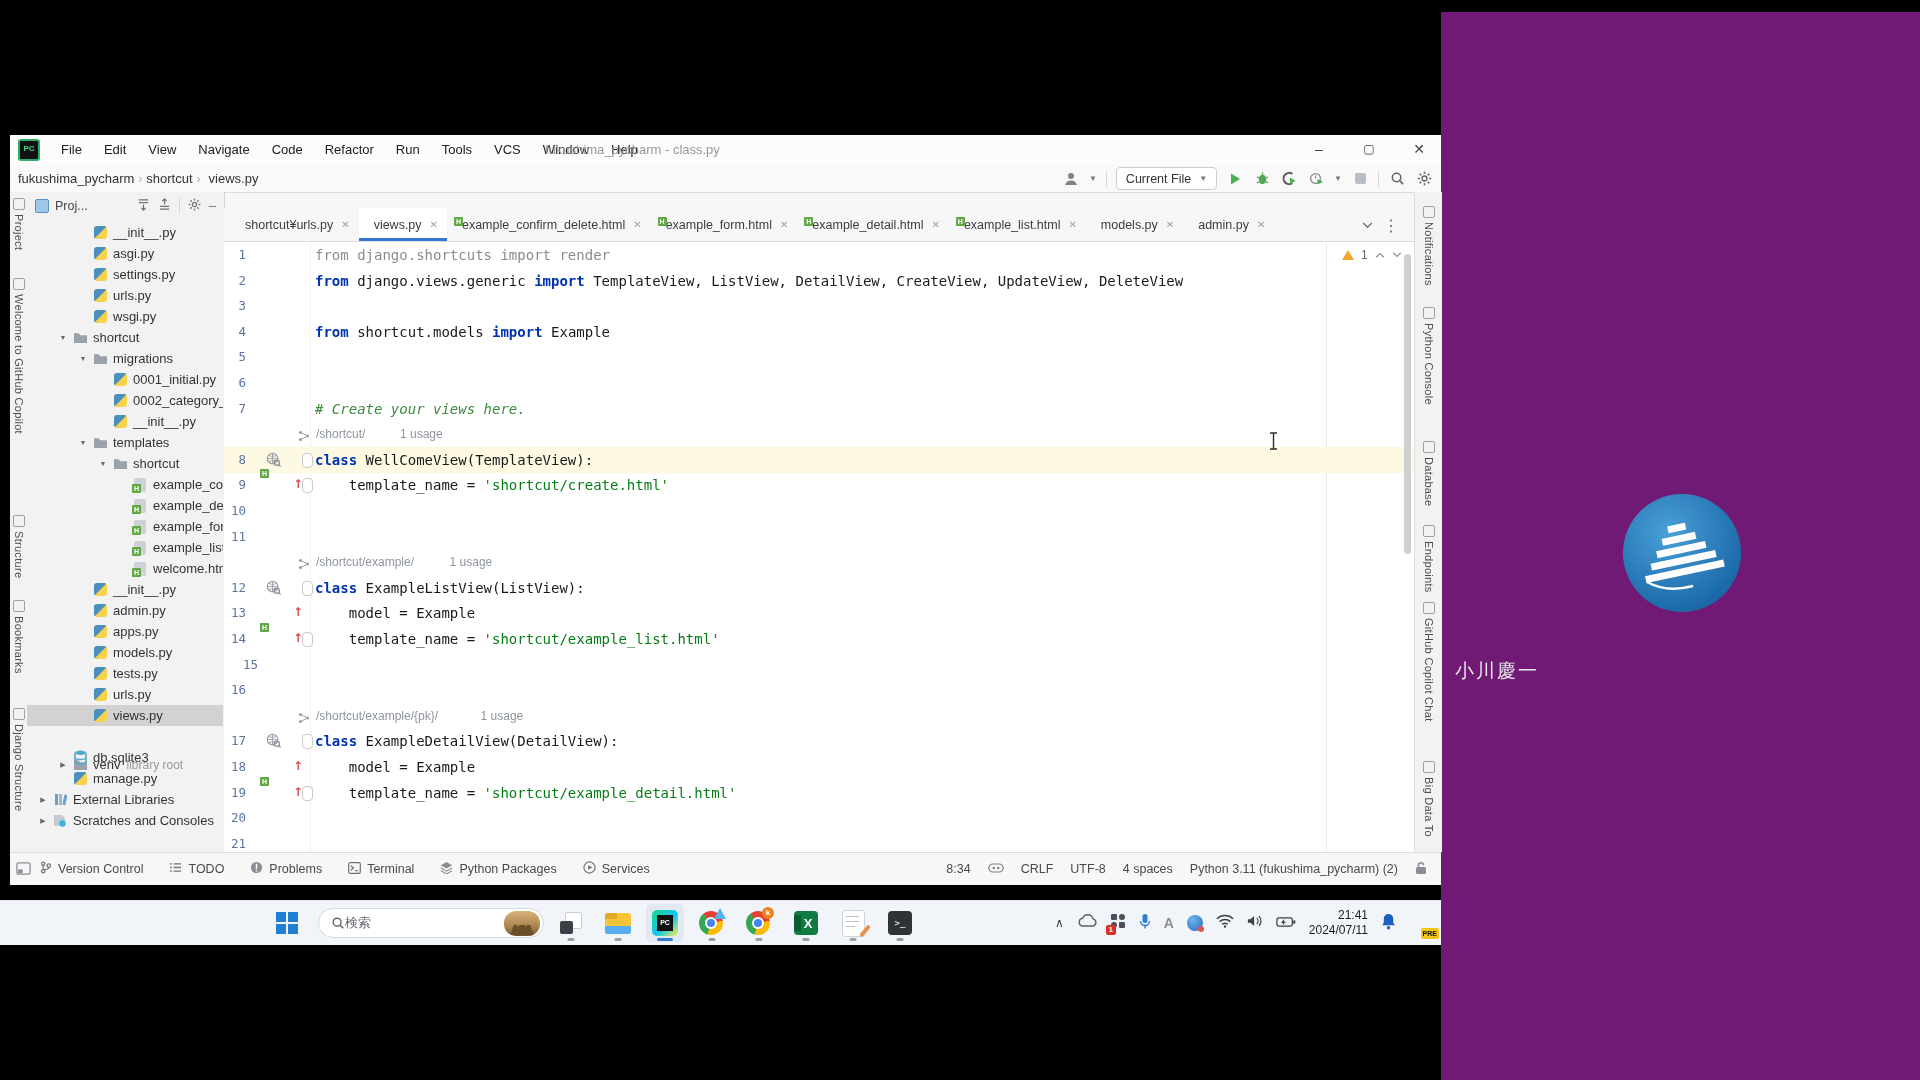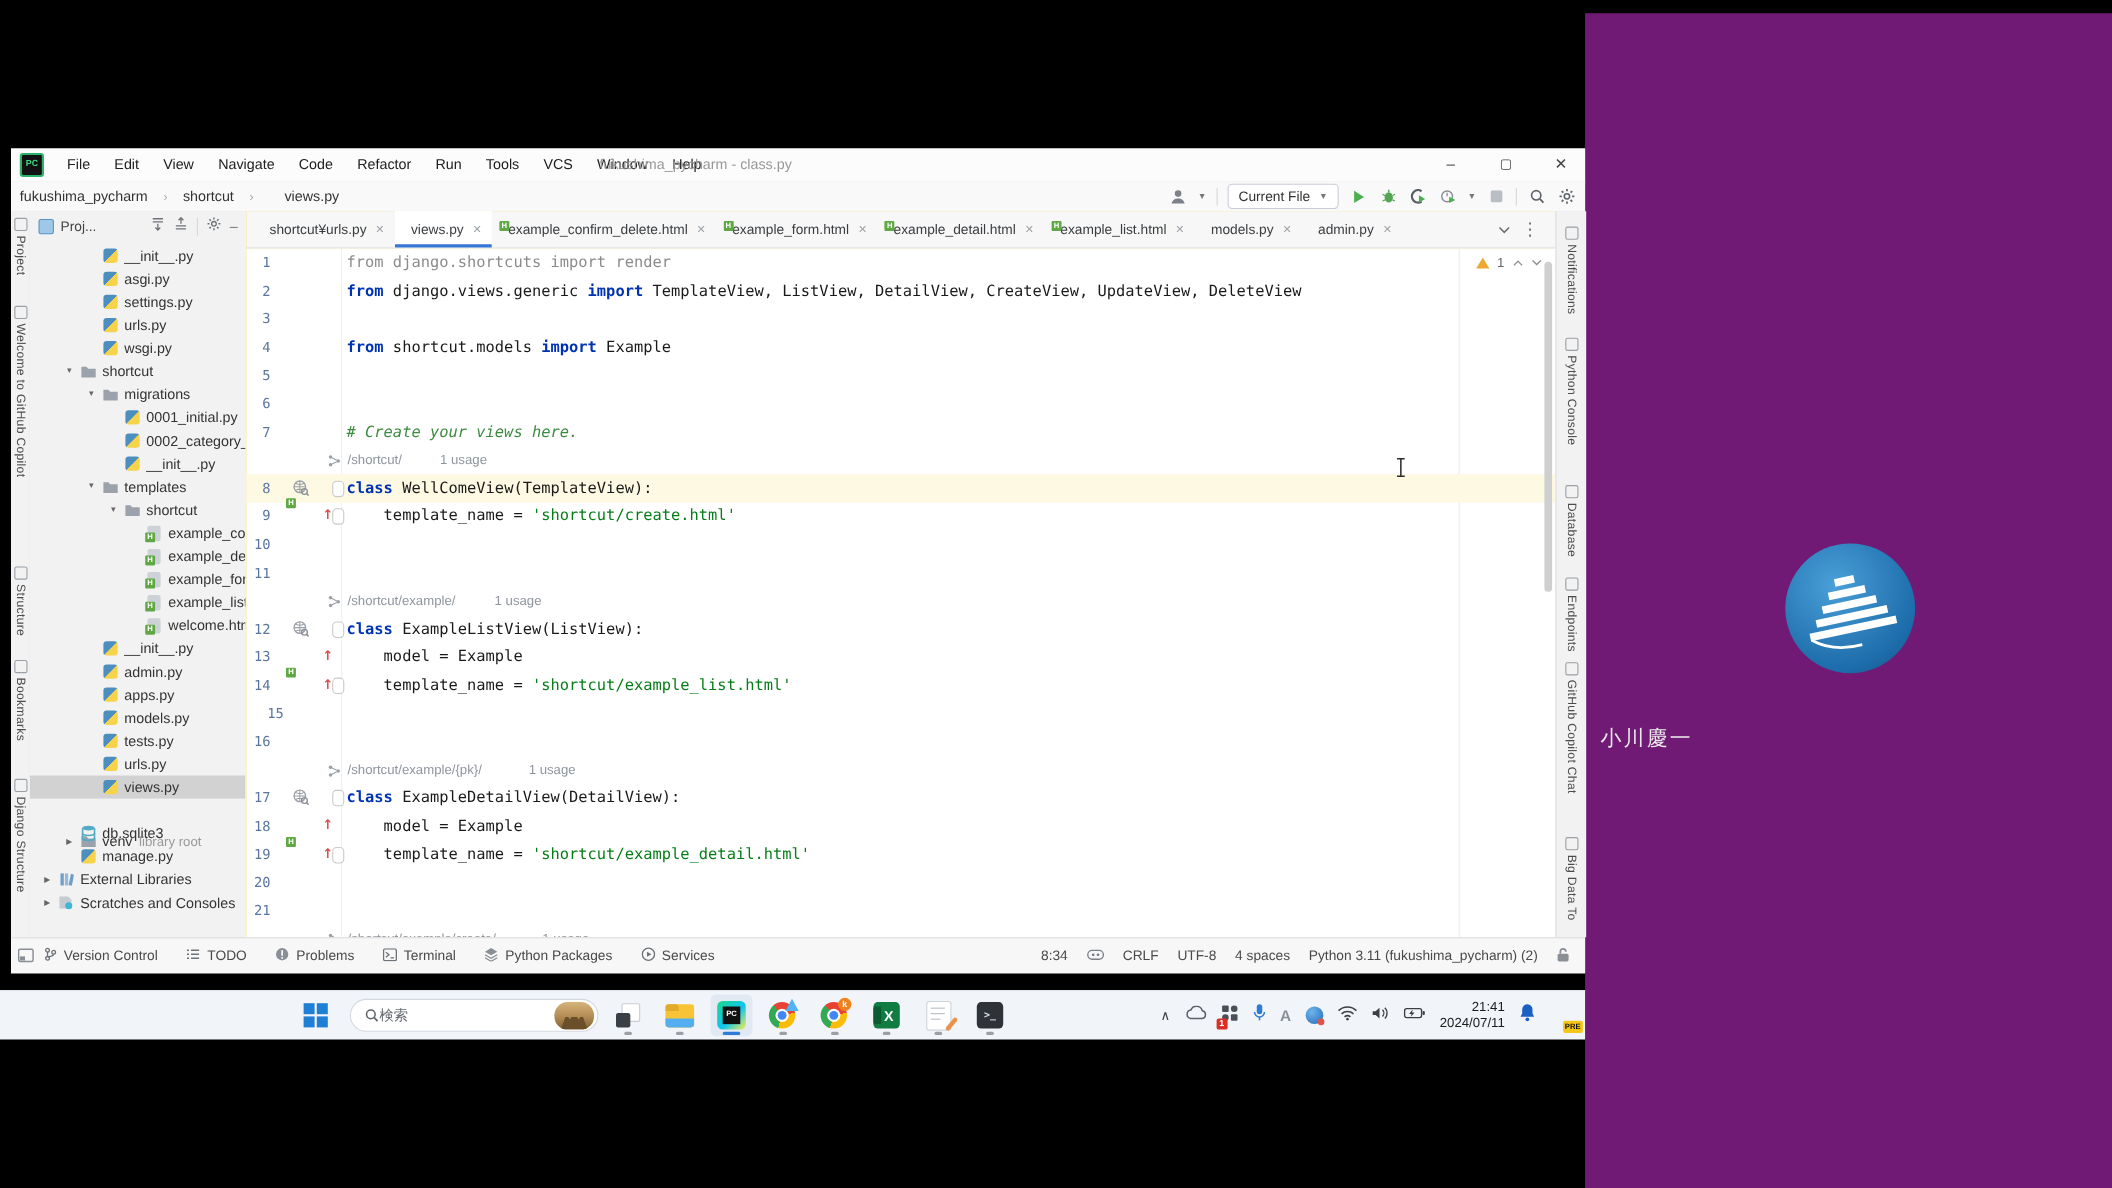--- a/index.html
+++ b/index.html
@@ -16,21 +16,21 @@
   
   #ide{left:10px;top:135px;width:1431px;height:749px;background:#f7f7f7;}
   #menubar{left:0;top:0;width:1431px;height:30px;background:#fcfcfc;border-bottom:1px solid #e6e6e6;display:flex;align-items:center;}
   #pc-logo{width:18px;height:18px;margin:0 10px 0 8px;background:#111;border:2px solid #2bb26a;border-radius:3px;
     color:#3ddc84;font:bold 8px/15px "Liberation Sans",sans-serif;text-align:center;}
   .menu-item{font-size:13px;color:#202020;padding:0 11px;height:30px;line-height:30px;}
   #win-title{position:absolute;left:535px;top:0;height:30px;line-height:30px;font-size:13px;color:#989898;}
   .winctl{position:absolute;top:0;width:30px;height:30px;text-align:center;line-height:28px;font-size:14px;color:#444;}
 
   #toolbar-row{left:0;top:30px;width:1431px;height:27px;background:#f9f9f9;border-bottom:1px solid #dcdcdc;}
-  #breadcrumbs{position:absolute;left:8px;top:0;height:27px;display:flex;align-items:center;gap:14px;font-size:13px;color:#333;}
+  #breadcrumbs{position:absolute;left:8px;top:0;height:27px;display:flex;align-items:center;gap:4px;font-size:13px;color:#333;}
   .bc-sep{color:#a6adb5;font-size:12px;}
   #toolbar-right{position:absolute;right:8px;top:0;height:27px;display:flex;align-items:center;gap:9px;}
   #run-config{display:flex;align-items:center;gap:8px;background:#fff;border:1px solid #c9ced6;border-radius:4px;height:21px;padding:0 9px;font-size:12.5px;color:#333;}
   .tb-sep{width:1px;height:16px;background:#d8d8d8;}
   .tb-ic{display:inline-flex;align-items:center;justify-content:center;width:18px;height:18px;}
 
   #main-area{left:0;top:57px;width:1431px;height:660px;}
   
   #left-strip{left:0;top:0;width:17px;height:660px;background:#f2f2f2;border-right:1px solid #dedede;}
   #right-strip{left:1404px;top:0;width:27px;height:660px;background:#f2f2f2;border-left:1px solid #dedede;}
@@ -45,21 +45,21 @@
   #panel-actions{margin-left:auto;display:flex;align-items:center;gap:8px;padding-right:8px;}
   #proj-ic{width:12px;height:12px;background:#9ec7e8;border:1px solid #5a93c5;border-radius:2px;}
   #tree{position:absolute;left:0;top:30px;width:196px;height:626px;overflow:hidden;}
   .tree-row{position:absolute;left:0;width:196px;height:21px;display:flex;align-items:center;font-size:13px;color:#333;white-space:nowrap;overflow:hidden;}
   .tree-row.selected{background:#d2d2d2;}
   .chev{width:18px;flex:0 0 18px;text-align:center;font-size:9px;color:#666;}
   .tree-ic{flex:0 0 16px;margin-right:5px;display:inline-flex;justify-content:center;}
   .tree-suffix{color:#999;margin-left:6px;font-size:12px;}
 
   
-  #editor-col{left:214px;top:0;width:1190px;height:660px;background:#fde047;}
+  #editor-col{left:214px;top:16px;width:1190px;height:660px;background:#fde047;}
   #tabbar{position:absolute;left:0;top:0;width:100%;height:34px;background:#f7f7f7;border-bottom:1px solid #dcdcdc;display:flex;align-items:stretch;padding-left:6px;box-sizing:border-box;}
   .tab{display:flex;align-items:center;gap:6px;padding:0 9px;font-size:12.5px;color:#3a3d40;}
   .tab.active{background:#fff;box-shadow:inset 0 -3px 0 #3876d3;}
   .tab-close{color:#9ea3a8;font-size:12px;margin-left:2px;}
   .tabbar-extra{position:absolute;top:0;height:34px;display:flex;align-items:center;justify-content:center;width:22px;color:#6a6f75;}
 
   #editor{position:absolute;left:0;top:34px;width:100%;height:626px;background:#fff;overflow:hidden;}
   .crow{position:absolute;left:0;width:100%;height:26px;}
   .crow.hl{background:#fdf9e3;}
   .lnum{position:absolute;left:0;top:0;width:22px;text-align:right;font:12.5px/26px "DejaVu Sans Mono",monospace;color:#5a76a0;}

